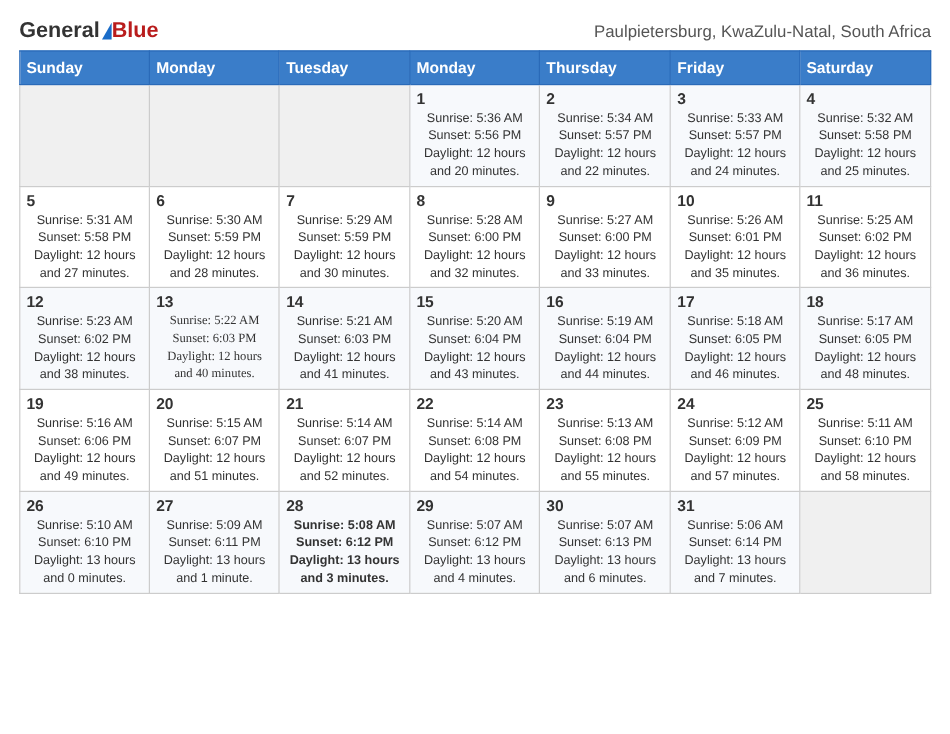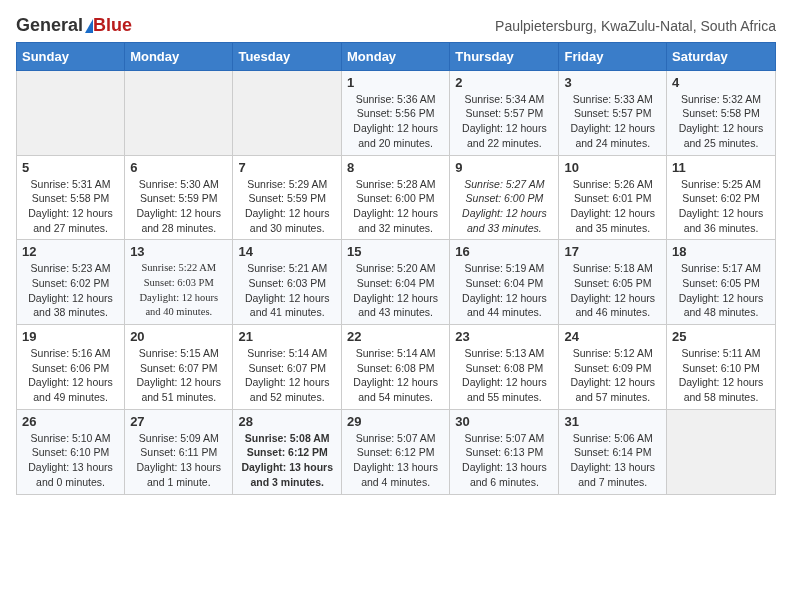--- a/index.html
+++ b/index.html
@@ -179,21 +179,21 @@
         </td>
         <td>
           <span class="day-num">8</span>
           <div class="day-info" style="white-space: pre-line;">Sunrise: 5:28 AM
 Sunset: 6:00 PM
 Daylight: 12 hours
 and 32 minutes.</div>
         </td>
         <td>
           <span class="day-num">9</span>
-          <div class="day-info" style="white-space: pre-line; font-style: italic;">Sunrise: 5:27 AM
+          <div class="day-info" style="white-space: pre-line;">Sunrise: 5:27 AM
 Sunset: 6:00 PM
 Daylight: 12 hours
 and 33 minutes.</div>
         </td>
         <td>
           <span class="day-num">10</span>
           <div class="day-info" style="white-space: pre-line;">Sunrise: 5:26 AM
 Sunset: 6:01 PM
 Daylight: 12 hours
 and 35 minutes.</div>

